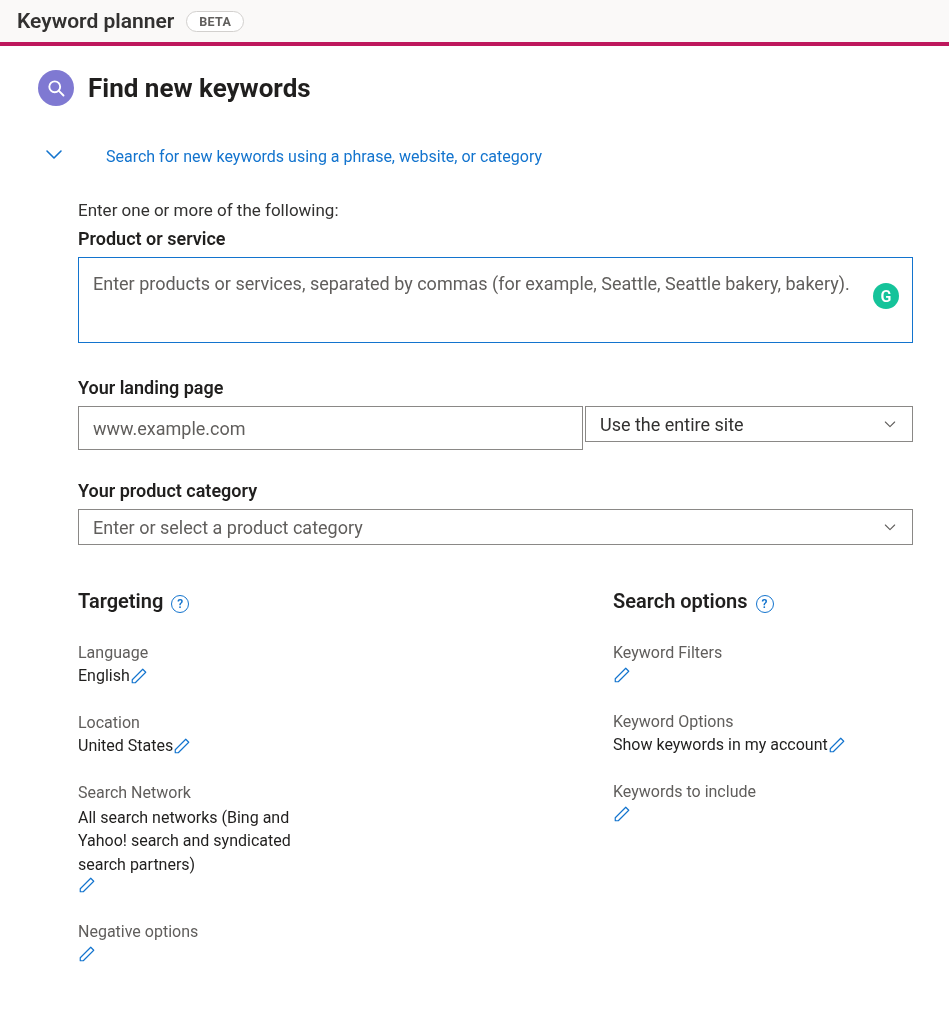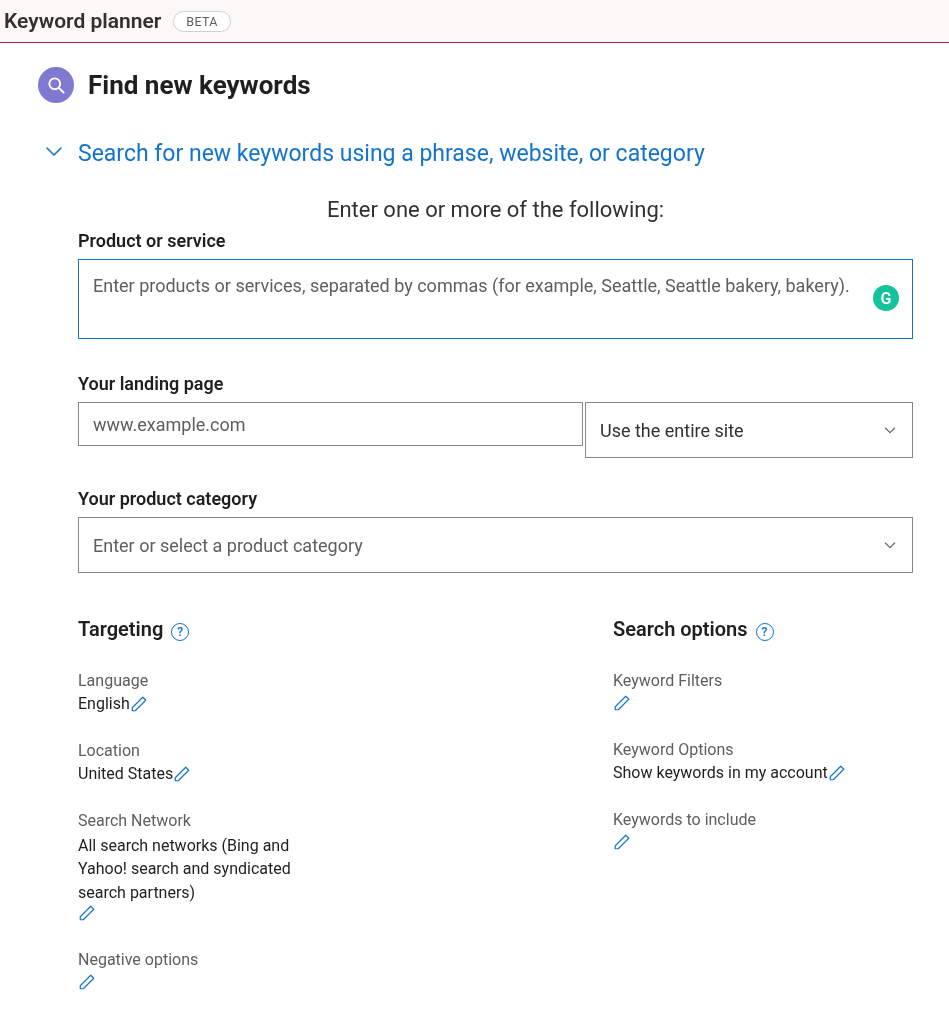--- a/index.html
+++ b/index.html
@@ -5,37 +5,37 @@
   * { box-sizing: border-box; margin: 0; padding: 0; }
   body {
     font-family: "Segoe UI", -apple-system, BlinkMacSystemFont, Roboto, Helvetica, Arial, sans-serif;
     background: #fff;
     color: #323130;
     width: 949px;
   }
   .header-bar {
     display: flex;
     align-items: center;
-    padding: 9px 4px;
-    border-bottom: 1px solid #be185d;
+    padding: 9px 17px;
+    border-bottom: 4px solid #be185d;
     background: #faf9f8;
   }
   .header-title {
     font-size: 21px;
     font-weight: 600;
     color: #323130;
   }
   .beta-pill {
     margin-left: 12px;
     padding: 2px 12px;
     border-radius: 12px;
     background: #fff;
     border: 1px solid #d2d0ce;
     font-size: 12.5px;
-    font-weight: 400;
+    font-weight: 700;
     color: #605e5c;
     letter-spacing: 0.3px;
   }
   .content {
     padding: 24px 36px 30px 38px;
   }
   .page-head {
     display: flex;
     align-items: center;
     gap: 14px;
@@ -54,45 +54,45 @@
   }
   .collapsible {
     display: flex;
     align-items: center;
     gap: 12px;
     margin-bottom: 30px;
     padding-left: 4px;
     cursor: pointer;
   }
   .collapsible-text {
-    font-size: 23px;
+    font-size: 16px;
     color: #1374ce;
+    margin-left: 28px;
   }
   .form-area {
     padding-left: 40px;
     max-width: 878px;
   }
   .instructions {
-    font-size: 22px;
+    font-size: 17px;
     color: #323130;
     margin-bottom: 8px;
-    text-align: center;
   }
   .field-label {
     font-size: 18px;
     font-weight: 600;
     color: #201f1e;
     margin-bottom: 8px;
   }
   .textarea-wrap { position: relative; margin-bottom: 30px; }
   .textarea {
     width: 100%;
     min-height: 78px;
     border: 1px solid #1374ce;
-    padding: 13px 44px 13px 14px;
+    padding: 13px 44px 19px 14px;
     font-size: 18px;
     line-height: 1.45;
     color: #605e5c;
     font-family: inherit;
     resize: none;
   }
   .textarea::placeholder { color: #605e5c; }
   .gramm-badge {
     position: absolute;
     right: 14px; top: 26px;
@@ -112,21 +112,21 @@
     height: 44px;
     border: 1px solid #8a8886;
     padding: 0 14px;
     font-size: 18px;
     color: #605e5c;
     font-family: inherit;
     flex: 1 1 auto;
   }
   .text-input::placeholder { color: #605e5c; }
   .select-box {
-    height: 56px;
+    height: 36px;
     border: 1px solid #8a8886;
     padding: 0 14px;
     font-size: 18px;
     color: #323130;
     display: flex;
     align-items: center;
     justify-content: space-between;
     gap: 12px;
     cursor: pointer;
     background: #fff;

